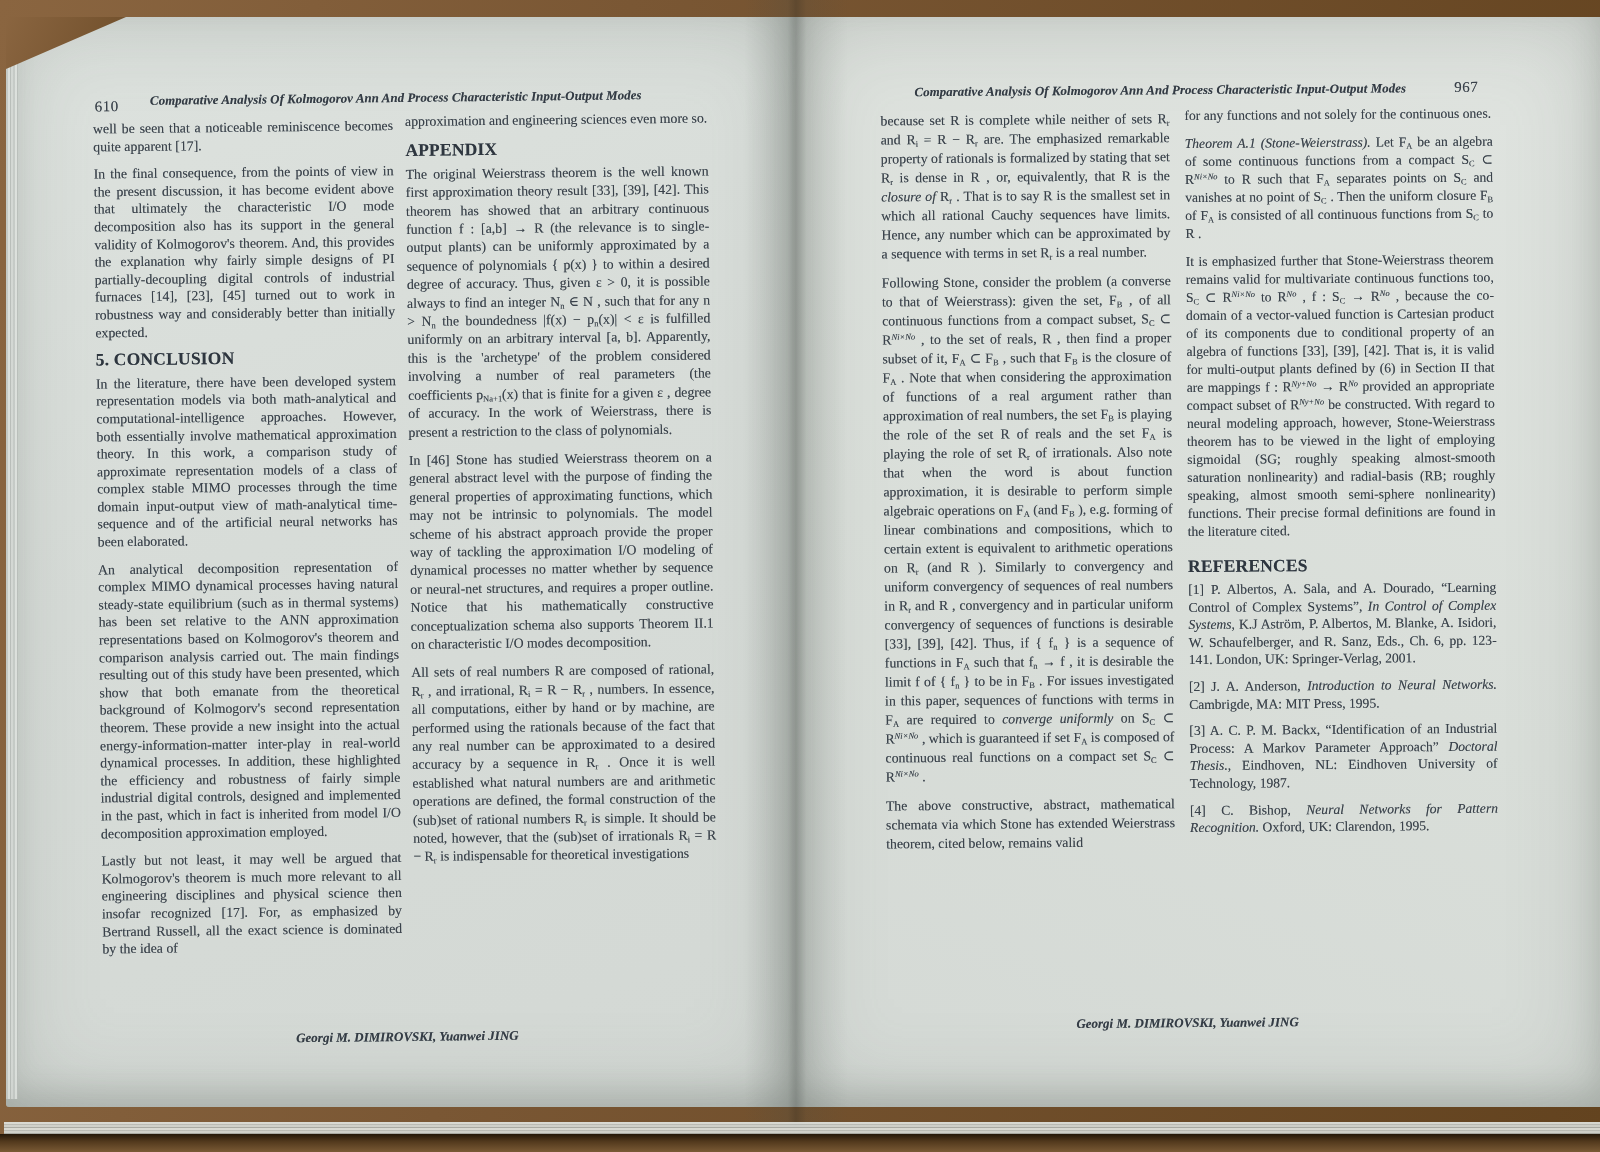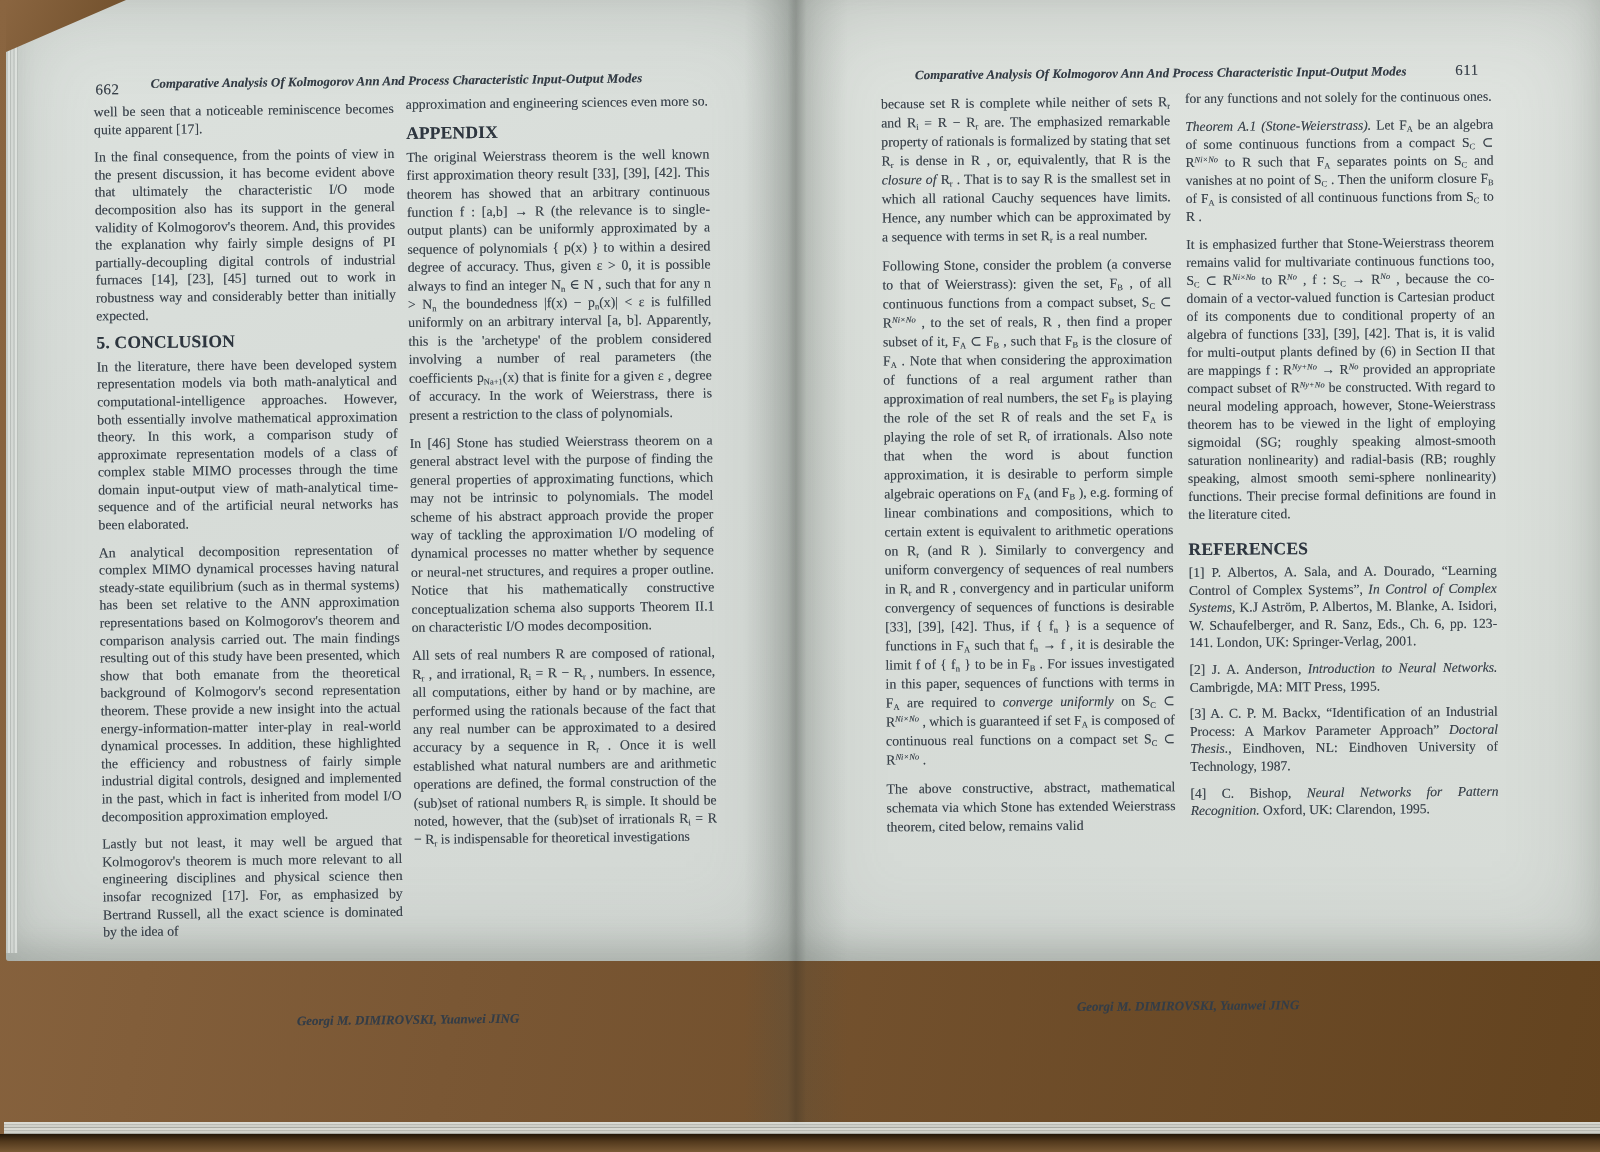--- a/index.html
+++ b/index.html
@@ -3,21 +3,21 @@
 <meta charset="utf-8">
 <style>
   html,body{margin:0;padding:0;}
   body{
     width:1600px;height:1152px;overflow:hidden;position:relative;
     background:linear-gradient(100deg,#8a6540 0%,#7a5734 35%,#63431f 100%);
     font-family:"Liberation Serif","DejaVu Serif",serif;
   }
   .photo{position:absolute;inset:0;}
   
-  .page{position:absolute;top:0;height:961px;
+  .page{position:absolute;top:17px;height:1090px;
     background:linear-gradient(160deg,#dde2de 0%,#d7dcd8 45%,#d3d8d4 100%);
     box-shadow:inset 0 0 90px rgba(96,104,98,.28), inset 0 -14px 28px rgba(90,98,92,.22);}
   .page-left{left:6px;width:788px;border-radius:2px 0 0 3px;}
   .page-right{left:794px;width:806px;
     background:linear-gradient(200deg,#e0e4e0 0%,#d9ded9 55%,#d4d9d5 100%);}
   .stack-left{position:absolute;left:0;top:20px;bottom:8px;width:12px;
     background:repeating-linear-gradient(90deg,#c6cbc7 0 2px,#e2e6e2 2px 4px,#b7bcb8 4px 5px,#d8dcd8 5px 7px);
     opacity:.8;}
   .bottom-edges{position:absolute;left:4px;right:0;bottom:18px;height:12px;
     background:repeating-linear-gradient(180deg,#e3e7e3 0 2px,#c2c6c2 2px 3px,#d9ddd9 3px 5px,#aeb2ae 5px 6px);
@@ -55,21 +55,21 @@
   .f-right{left:80px;width:620px;top:998px;}
 </style>
 </head>
 <body>
 
 <div class="photo">
 
   <div class="page page-left">
     <div class="stack-left"></div>
     <div class="content content-left">
-      <div class="pnum" style="left:94px;top:78px;">662</div>
+      <div class="pnum" style="left:94px;top:78px;">610</div>
       <div class="runtitle" style="left:90px;top:74px;width:610px;">Comparative Analysis Of Kolmogorov Ann And Process Characteristic Input-Output Modes</div>
 
       <div class="col c-l1">
         <p>well be seen that a noticeable reminiscence becomes quite apparent [17].</p>
         <p>In the final consequence, from the points of view in the present discussion, it has become evident above that ultimately the characteristic I/O mode decomposition also has its support in the general validity of Kolmogorov's theorem. And, this provides the explanation why fairly simple designs of PI partially-decoupling digital controls of industrial furnaces [14], [23], [45] turned out to work in robustness way and considerably better than initially expected.</p>
         <h2 class="sect">5. CONCLUSION</h2>
         <p>In the literature, there have been developed system representation models via both math-analytical and computational-intelligence approaches. However, both essentially involve mathematical approximation theory.  In this work, a comparison study of approximate representation models of a class of complex stable MIMO processes through the time domain input-output view of math-analytical time-sequence and of the artificial neural networks has been elaborated.</p>
         <p>An analytical decomposition representation of complex MIMO dynamical processes having natural steady-state equilibrium (such as in thermal systems) has been set relative to the ANN approximation representations based on Kolmogorov's theorem and comparison analysis carried out.  The main findings resulting out of this study have been presented, which show that both emanate from the theoretical background of Kolmogorv's second representation theorem.  These provide a new insight into the actual energy-information-matter inter-play in real-world dynamical processes. In addition, these highlighted the efficiency and robustness of fairly simple industrial digital controls, designed and implemented in the past, which in fact is inherited from model I/O decomposition approximation employed.</p>
         <p>Lastly but not least, it may well be argued that Kolmogorov's theorem is much more relevant to all engineering disciplines and physical science then insofar recognized [17].  For, as emphasized by Bertrand Russell, all the exact science is dominated by the idea of</p>
       </div>
@@ -83,21 +83,21 @@
       </div>
 
       <div class="footer f-left">Georgi M. DIMIROVSKI, Yuanwei JING</div>
     </div>
     <div class="wood-corner"></div>
   </div>
 
   <div class="page page-right">
     <div class="content content-right">
       <div class="runtitle" style="left:60px;top:66px;width:620px;">Comparative Analysis Of Kolmogorov Ann And Process Characteristic Input-Output Modes</div>
-      <div class="pnum" style="right:118px;top:64px;">611</div>
+      <div class="pnum" style="right:118px;top:64px;">967</div>
 
       <div class="col c-r1">
         <p>because set R is complete while neither of sets R<sub>r</sub> and R<sub>i</sub> = R − R<sub>r</sub> are. The emphasized remarkable property of rationals is formalized by stating that set R<sub>r</sub> is dense in R , or, equivalently, that R is the <i>closure of</i> R<sub>r</sub> . That is to say R is the smallest set in which all rational Cauchy sequences have limits.  Hence, any number which can be approximated by a sequence with terms in set R<sub>r</sub> is a real number.</p>
         <p>Following Stone, consider the problem (a converse to that of Weierstrass): given the set, F<sub>B</sub> , of all continuous functions from a compact subset, S<sub>C</sub> ⊂ R<sup>Ni×No</sup> , to the set of reals, R , then find a proper subset of it, F<sub>A</sub> ⊂ F<sub>B</sub> , such that F<sub>B</sub> is the closure of F<sub>A</sub> . Note that when considering the approximation of functions of a real argument rather than approximation of real numbers, the set F<sub>B</sub> is playing the role of the set R of reals and the set F<sub>A</sub> is playing the role of set R<sub>r</sub> of irrationals. Also note that when the word is about function approximation, it is desirable to perform simple algebraic operations on F<sub>A</sub> (and F<sub>B</sub> ), e.g. forming of linear combinations and compositions, which to certain extent is equivalent to arithmetic operations on R<sub>r</sub> (and R ). Similarly to convergency and uniform convergency of sequences of real numbers in R<sub>r</sub> and R , convergency and in particular uniform convergency of sequences of functions is desirable [33], [39], [42]. Thus, if { f<sub>n</sub> } is a sequence of functions in F<sub>A</sub> such that f<sub>n</sub> → f , it is desirable the limit f of { f<sub>n</sub> } to be in F<sub>B</sub> . For issues investigated in this paper, sequences of functions with terms in F<sub>A</sub> are required to <i>converge uniformly</i> on S<sub>C</sub> ⊂ R<sup>Ni×No</sup> , which is guaranteed if set F<sub>A</sub> is composed of continuous real functions on a compact set S<sub>C</sub> ⊂ R<sup>Ni×No</sup> .</p>
         <p>The above constructive, abstract, mathematical schemata via which Stone has extended Weierstrass theorem, cited below, remains valid</p>
       </div>
 
       <div class="col c-r2">
         <p>for any functions and not solely for the continuous ones.</p>
         <p><i>Theorem A.1 (Stone-Weierstrass).</i> Let F<sub>A</sub> be an algebra of some continuous functions from a compact S<sub>C</sub> ⊂ R<sup>Ni×No</sup> to R such that F<sub>A</sub> separates points on S<sub>C</sub> and vanishes at no point of S<sub>C</sub> . Then the uniform closure F<sub>B</sub> of F<sub>A</sub> is consisted of all continuous functions from S<sub>C</sub> to R .</p>

